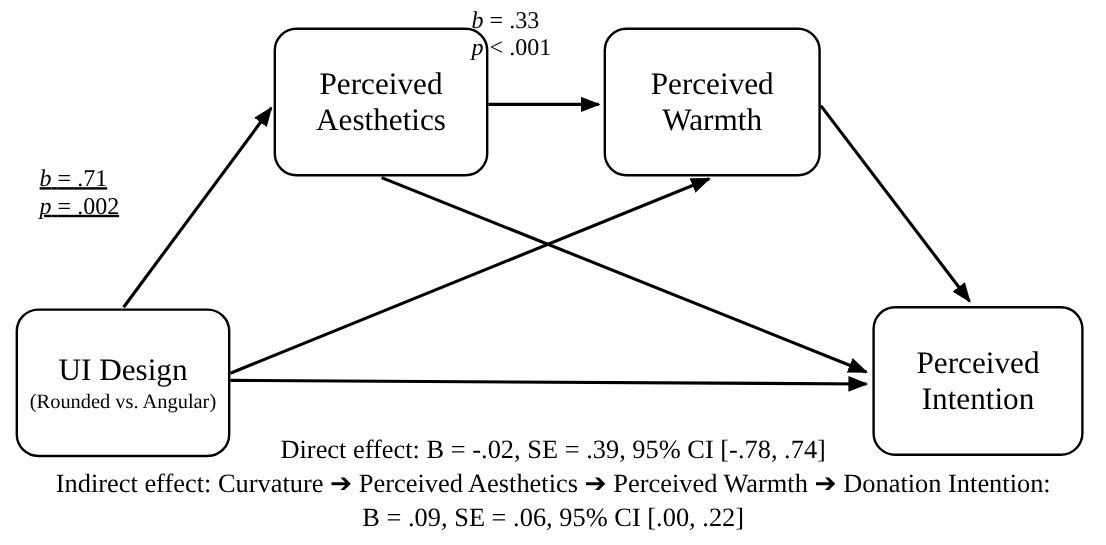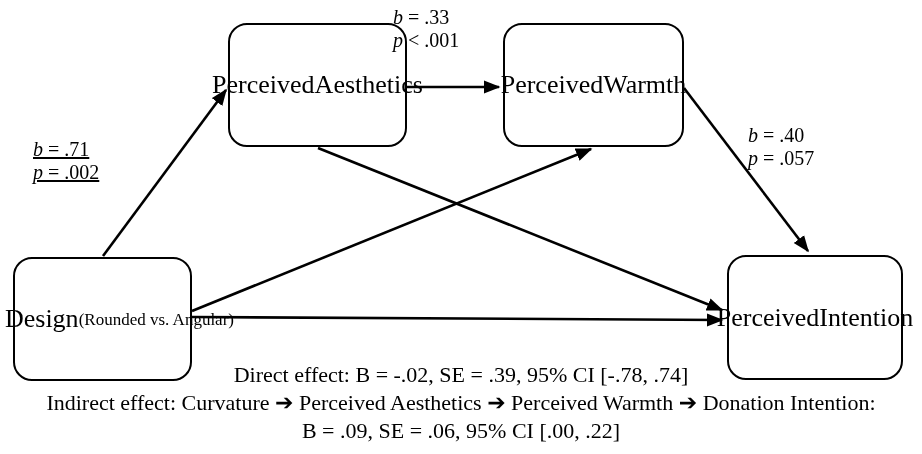--- a/index.html
+++ b/index.html
@@ -23,21 +23,21 @@
     z-index: 1;
   }
   .node {
     position: absolute;
     z-index: 2;
     box-sizing: border-box;
     background: #ffffff;
     border: 2.3px solid #000000;
     border-radius: 19px;
     display: flex;
-    flex-direction: row;
+    flex-direction: column;
     align-items: center;
     justify-content: center;
     text-align: center;
   }
   .node .title-line {
     font-size: 26px;
     line-height: 30px;
     white-space: nowrap;
   }
   .node .subtitle-line {
@@ -117,24 +117,20 @@
   <div class="path-label path-label-a">
     <div><em>b</em> <span>= .71</span></div>
     <div><em>p</em> <span>= .002</span></div>
   </div>
 
   <div class="path-label path-label-b">
     <div><em>b</em> <span>= .33</span></div>
     <div><em>p</em> <span>&lt; .001</span></div>
   </div>
 
-  <div class="path-label path-label-c">
-    <div><em>b</em> <span>= .40</span></div>
-    <div><em>p</em> <span>= .057</span></div>
-  </div>
 
   <div class="notes">
     <div class="note-line">Direct effect: B = -.02, SE = .39, 95% CI [-.78, .74]</div>
     <div class="note-line">Indirect effect: Curvature ➔ Perceived Aesthetics ➔ Perceived Warmth ➔ Donation Intention:</div>
     <div class="note-line">B = .09, SE = .06, 95% CI [.00, .22]</div>
   </div>
 
 </div>
 
 </body></html>

